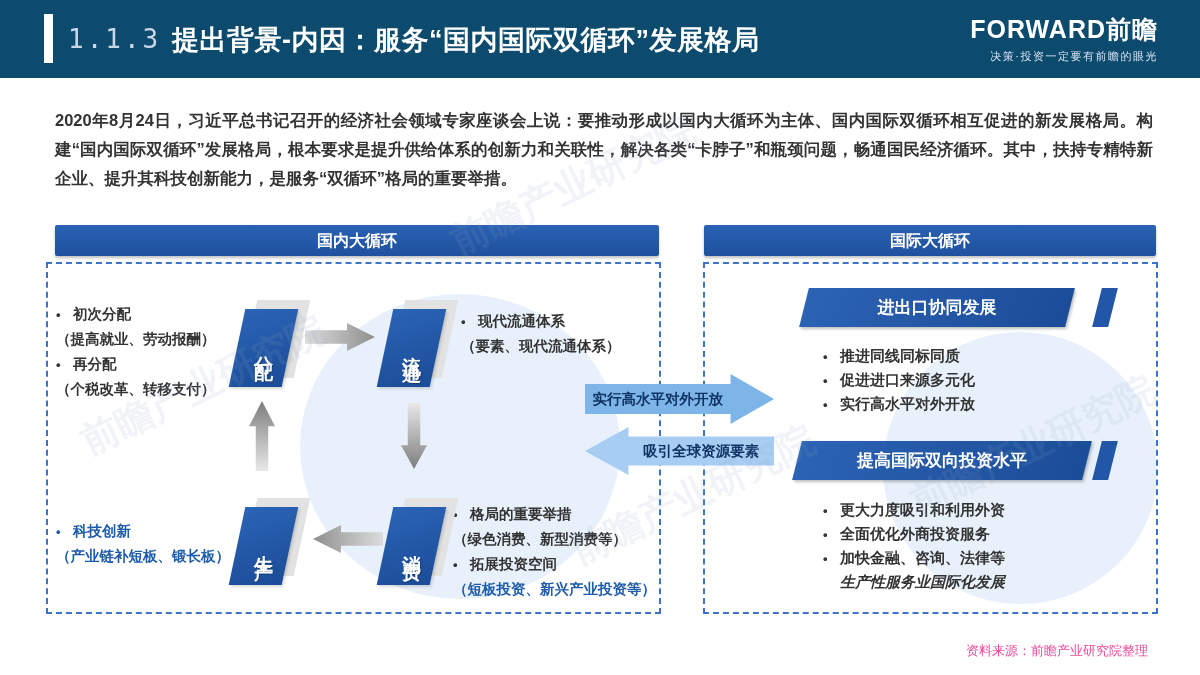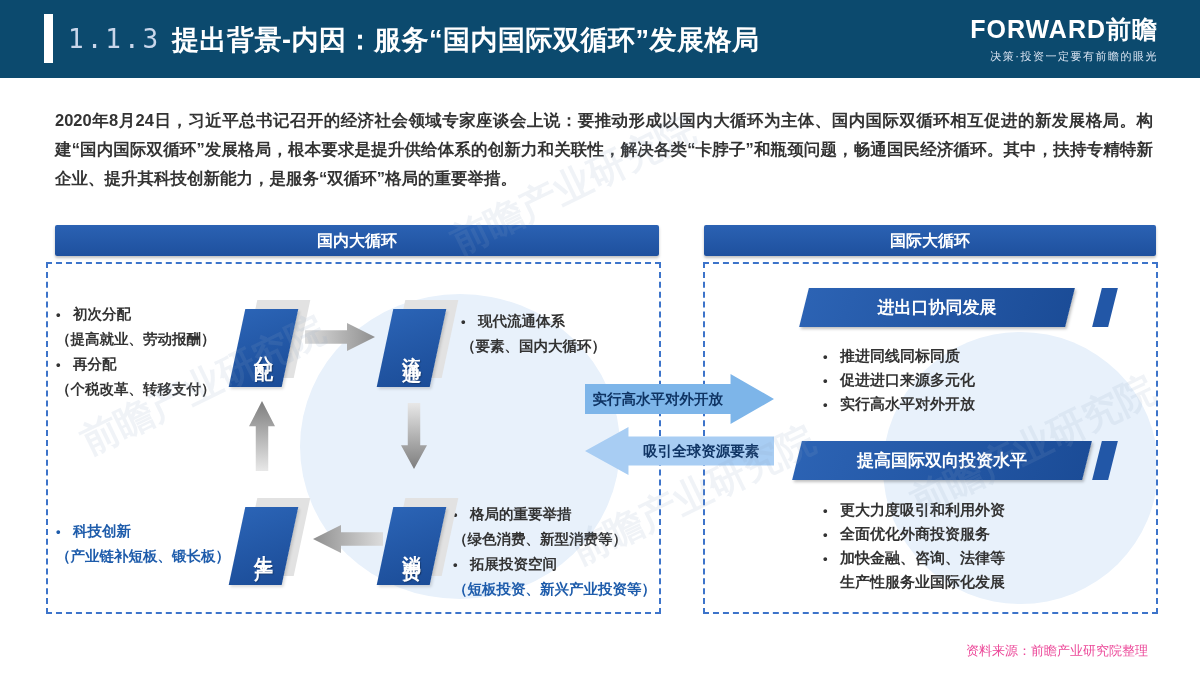--- a/index.html
+++ b/index.html
@@ -56,21 +56,21 @@
   .g-up    { clip-path:polygon(26% 100%, 26% 36%, 0 36%, 50% 0, 100% 36%, 74% 36%, 74% 100%);
              background:linear-gradient(to top,#e8e8e8,#7d7d7d); }
   .g-down  { clip-path:polygon(26% 0, 26% 64%, 0 64%, 50% 100%, 100% 64%, 74% 64%, 74% 0);
              background:linear-gradient(to bottom,#e8e8e8,#7d7d7d); }
 
   
   .notes { position:absolute; font-size:14.5px; line-height:25px; color:#333;
            font-weight:600; z-index:2; white-space:nowrap; }
   .notes.blue, .notes .blue { color:#1e5cab; }
   .b-line::before { content:"•"; display:inline-block; width:17px; font-size:13px; }
-  .c-line { padding-left:17px; }
+  .c-line { padding-left:17px;font-style:italic; }
 
   
   .bridge { position:absolute; z-index:4; }
   .br-right { left:585px; top:374px; width:189px; height:50px; background:#7db5e9;
               clip-path:polygon(0 20%, 77% 20%, 77% 0, 100% 50%, 77% 100%, 77% 80%, 0 80%); }
   .br-left  { left:585px; top:427px; width:189px; height:48px; background:#a8cdf3;
               clip-path:polygon(100% 20%, 23% 20%, 23% 0, 0 50%, 23% 100%, 23% 80%, 100% 80%); }
   .br-label { position:absolute; top:0; height:100%; display:flex; align-items:center;
               justify-content:center; font-size:14.5px; font-weight:bold; color:#0f3464;
               white-space:nowrap; }
@@ -119,21 +119,21 @@
 
     <div class="notes" style="left:8px; top:38px;">
       <div class="b-line">初次分配</div>
       <div class="p-line">（提高就业、劳动报酬）</div>
       <div class="b-line">再分配</div>
       <div class="p-line">（个税改革、转移支付）</div>
     </div>
 
     <div class="notes" style="left:413px; top:45px;">
       <div class="b-line">现代流通体系</div>
-      <div class="p-line">（要素、国内大循环）</div>
+      <div class="p-line">（要素、现代流通体系）</div>
     </div>
 
     <div class="notes blue" style="left:8px; top:255px;">
       <div class="b-line">科技创新</div>
       <div class="p-line">（产业链补短板、锻长板）</div>
     </div>
 
     <div class="notes" style="left:405px; top:238px;">
       <div class="b-line">格局的重要举措</div>
       <div class="p-line">（绿色消费、新型消费等）</div>

